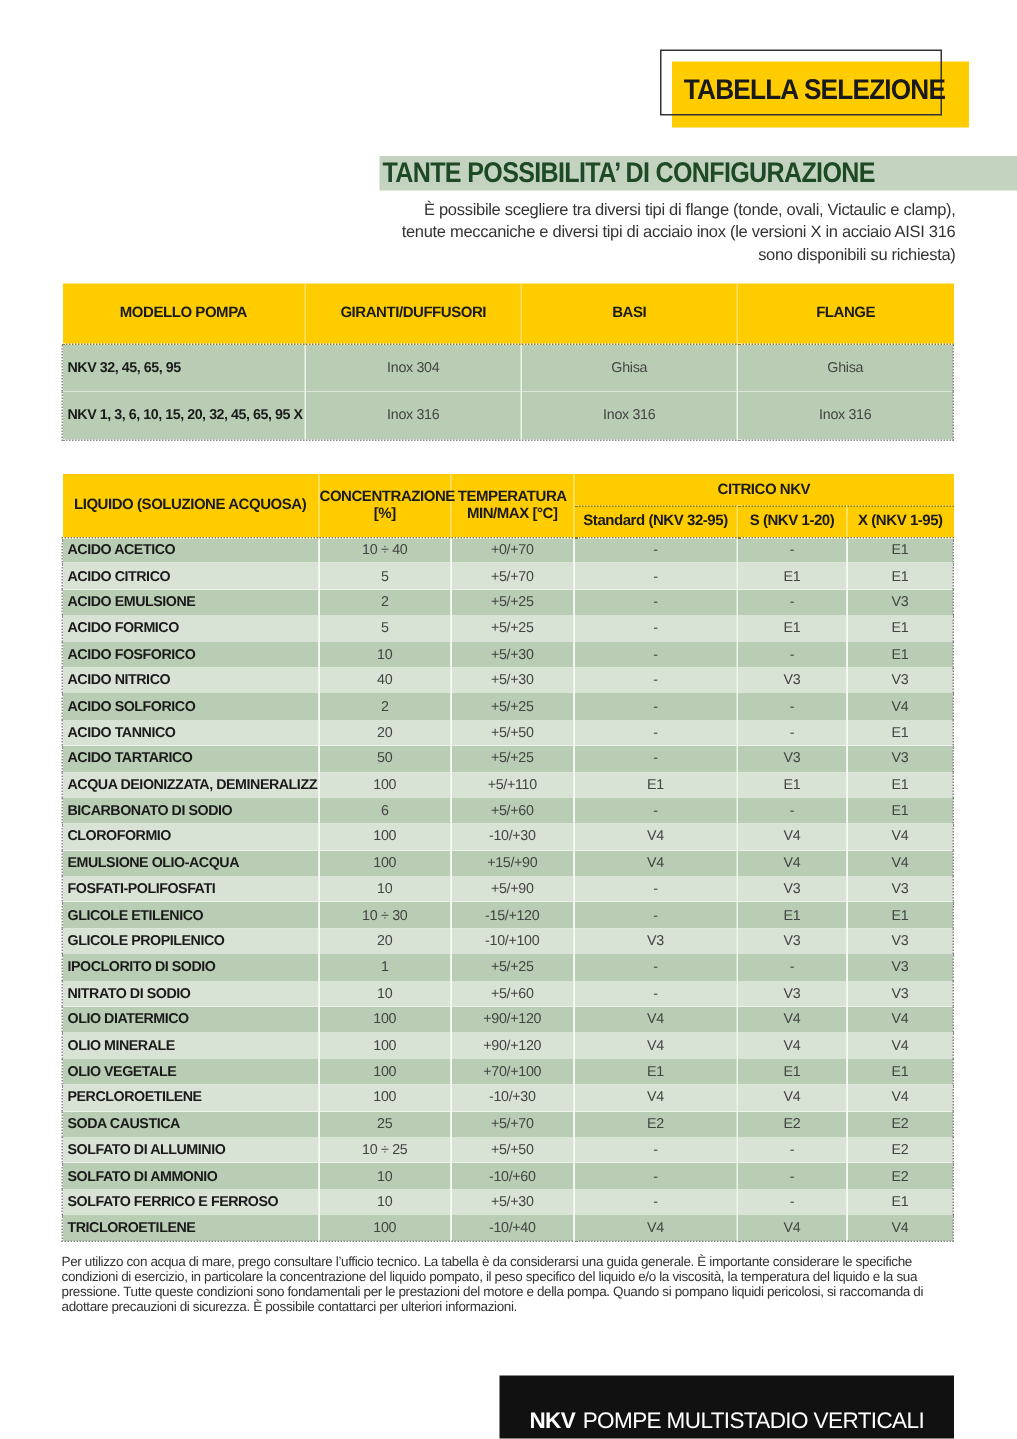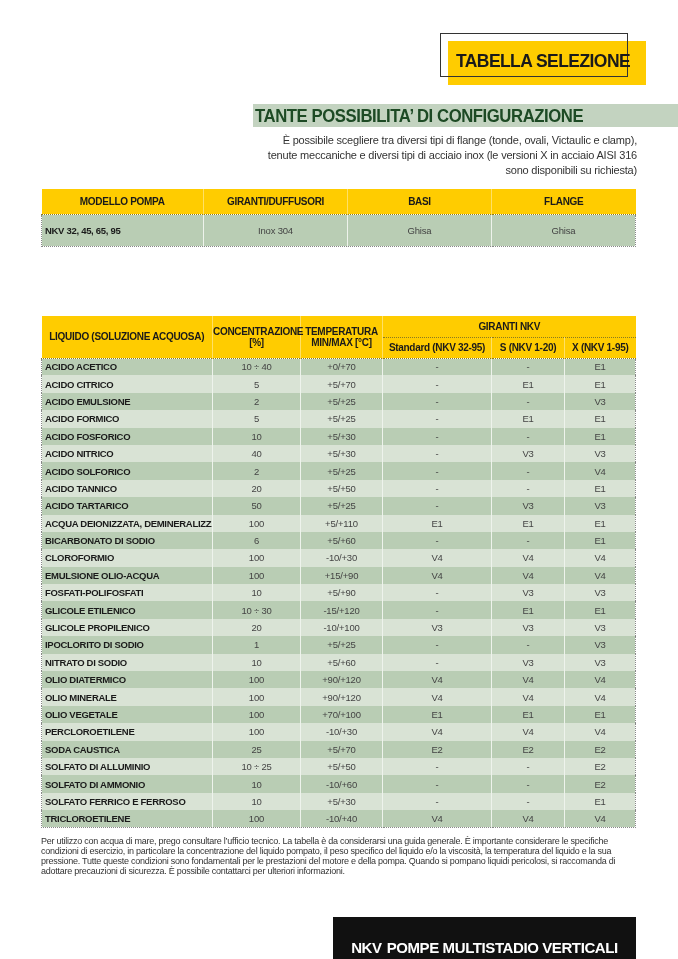--- a/index.html
+++ b/index.html
@@ -30,33 +30,33 @@
   th:last-child { border-right: none; }
   td { font-size: 9.5px; color: #444; text-align: center; border-right: 1px solid #eef3ec; letter-spacing: -0.2px; white-space: nowrap; overflow: hidden; }
   td:last-child { border-right: none; }
   td.name { text-align: left; padding-left: 3px; font-weight: bold; color: #1a1a1a; font-size: 9.5px; letter-spacing: -0.3px; }
   tr.dark td { background: #b9cdb4; }
   tr.light td { background: #d9e3d5; }
   tbody tr td:first-child { border-left: 1px dotted #888; }
   tbody tr td:last-child { border-right: 1px dotted #888; }
   tbody tr:last-child td { border-bottom: 1px dotted #888; }
 
-  .t1 thead th { height: 25px; }
+  .t1 thead th { height: 40px; }
   .t1 tbody td { height: 32px; }
   .t2 thead th { height: 21px; }
   .t2 tbody td { height: 17.4px; }
 
   
   .note { position: absolute; left: 41px; top: 836px; width: 596px; font-size: 9px; line-height: 10px; color: #333; letter-spacing: -0.25px; }
 
   
   .footer { position: absolute; left: 333px; top: 917px; width: 303px; height: 60px; background: #111; color: #fff;
     display: flex; align-items: center; justify-content: center; font-size: 15px; letter-spacing: -0.4px; }
   .footer b { font-weight: bold; margin-right: 5px; }
-  .footer span.rest { font-weight: bold; }
+  .footer span.rest { font-weight: normal; }
 </style>
 </head>
 <body>
 
 <div class="badge-wrap">
   <div class="badge-outline"></div>
   <div class="badge-fill"></div>
   <div class="badge-text">TABELLA SELEZIONE</div>
 </div>
 
@@ -78,39 +78,45 @@
       <th>BASI</th>
       <th>FLANGE</th>
     </tr>
   </thead>
   <tbody>
     <tr class="dark">
       <td class="name">NKV 32, 45, 65, 95</td>
       <td>Inox 304</td>
       <td>Ghisa</td>
       <td>Ghisa</td>
+    </tr>
+    <tr class="dark">
+      <td class="name">NKV 1, 3, 6, 10, 15, 20, 32, 45, 65, 95 X</td>
+      <td>Inox 316</td>
+      <td>Inox 316</td>
+      <td>Inox 316</td>
     </tr>
   </tbody>
 </table>
 
 <table class="t2">
   <colgroup>
     <col style="width:171px">
       <col style="width:88px">
       <col style="width:82px">
     <col style="width:109px">
       <col style="width:73px">
       <col style="width:71px">
   </colgroup>
   <thead>
     <tr>
       <th rowspan="2">LIQUIDO (SOLUZIONE ACQUOSA)</th>
       <th rowspan="2">CONCENTRAZIONE [%]</th>
       <th rowspan="2">TEMPERATURA MIN/MAX [°C]</th>
-      <th colspan="3">GIRANTI NKV</th>
+      <th colspan="3">CITRICO NKV</th>
     </tr>
     <tr>
       <th>Standard (NKV 32-95)</th>
       <th>S (NKV 1-20)</th>
       <th>X (NKV 1-95)</th>
     </tr>
   </thead>
   <tbody id="liquids-body">
       <tr class="dark">
         <td class="name">ACIDO ACETICO</td>

